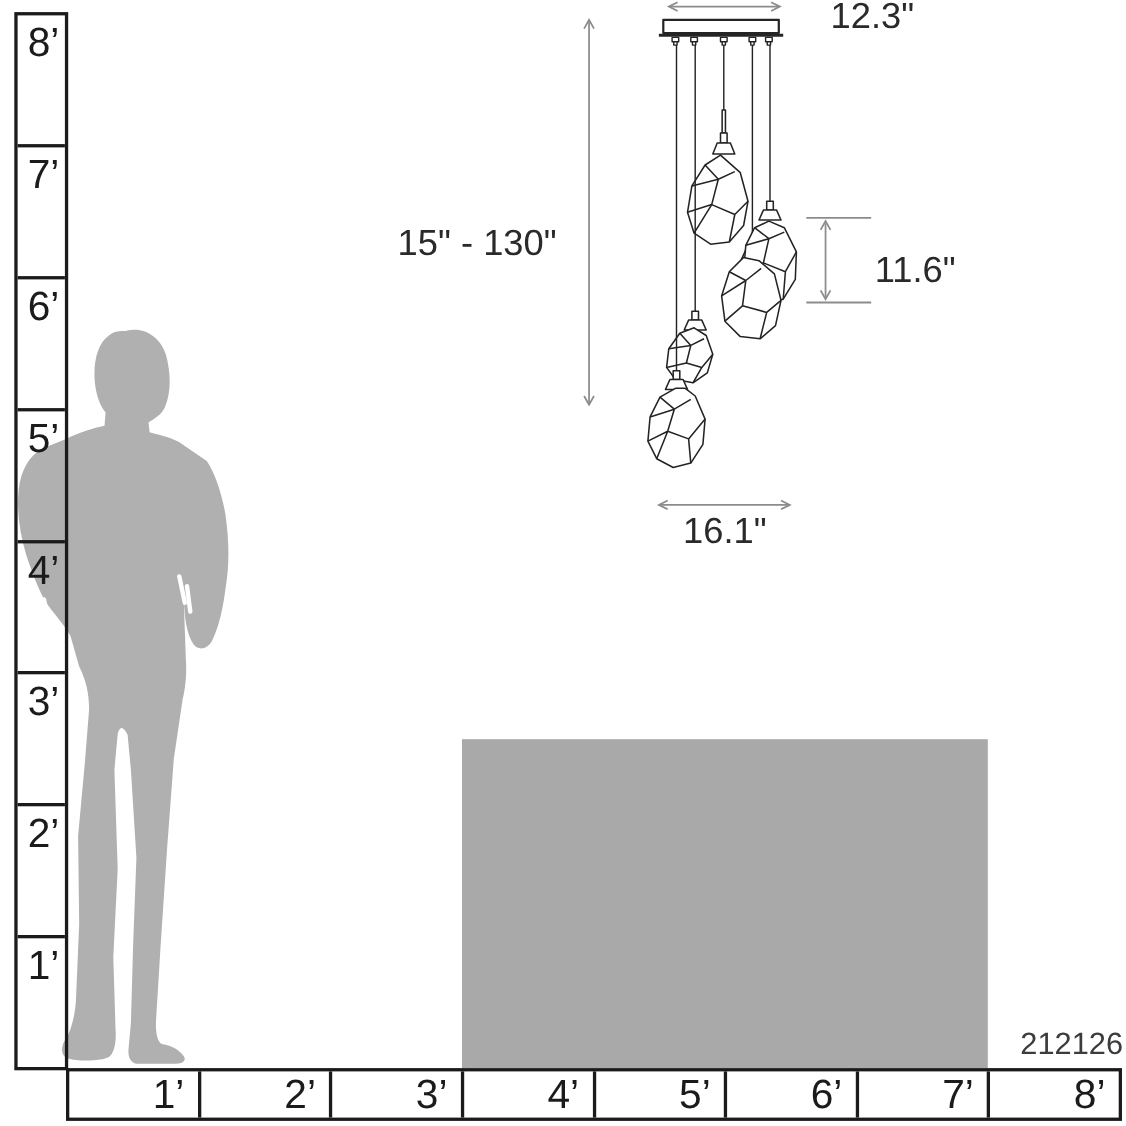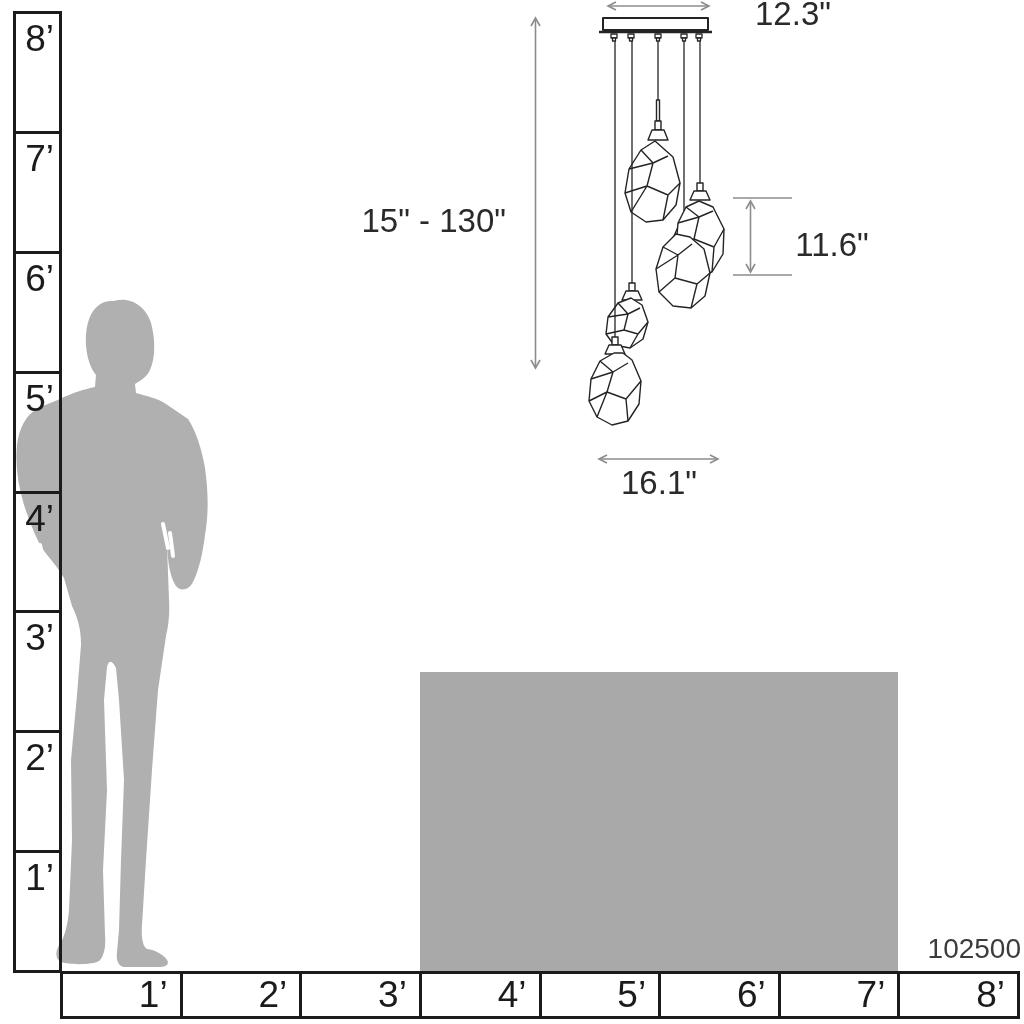--- a/index.html
+++ b/index.html
@@ -229,15 +229,15 @@
     <div class="cell">
         <span class="lbl">8’</span>
       </div>
   </div>
 
   <div class="dim" id="dim-canopy-width">12.3"</div>
   <div class="dim" id="dim-height-range">15" - 130"</div>
   <div class="dim" id="dim-shade-height">11.6"</div>
   <div class="dim" id="dim-fixture-width">16.1"</div>
 
-  <div id="product-number">102500</div>
+  <div id="product-number">212126</div>
 
 </div>
 
 </body></html>

